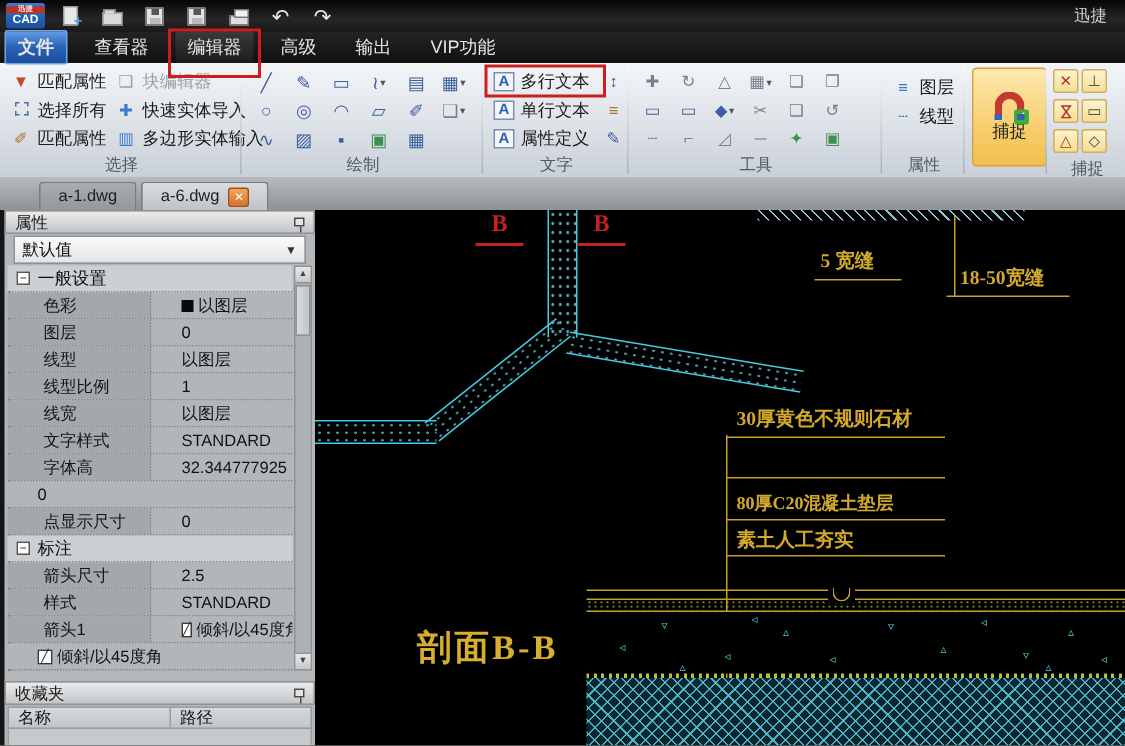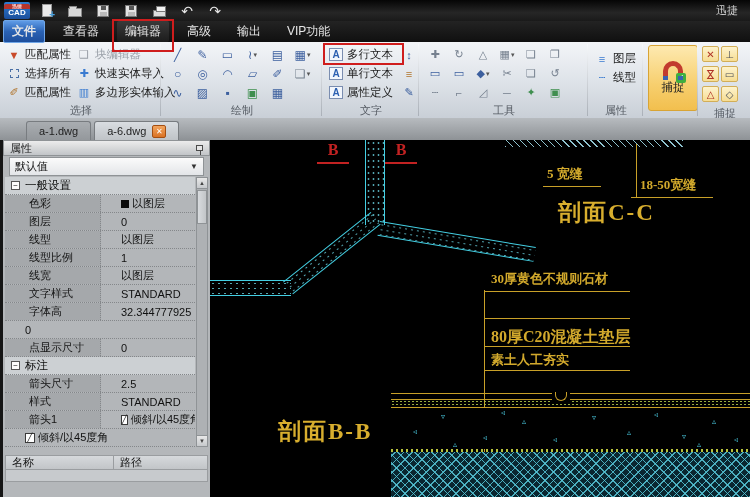--- a/index.html
+++ b/index.html
@@ -423,20 +423,24 @@
           </div>
 
         <div class="pscroll">
           <div class="sbtn">▲</div>
           <div class="sthumb"></div>
           <div class="sbtn bottom">▼</div>
         </div>
       </div>
 
       <div style="height:7px;"></div>
+      <div class="phead">
+        <span>收藏夹</span>
+        <span class="pin"></span>
+      </div>
       <div class="favcols">
         <span class="fc1">名称</span>
         <span class="fc2">路径</span>
       </div>
       <div class="favempty"></div>
     </div>
 
     <div class="canvas">
 
       <div class="vband" style="left:155px; top:0; width:20px; height:85px;"></div>
@@ -447,27 +451,26 @@
       <div class="blabel" style="left:107px; top:1px;">B</div>
       <div class="blabel" style="left:175px; top:1px;">B</div>
 
       <div class="hatchstrip" style="left:295px; top:0; width:178px; height:7px;"></div>
       <div class="yline" style="left:426px; top:4px; width:1px; height:54px;"></div>
 
       <div class="ytext" style="left:337px; top:25px; font-size:13px;">5 宽缝</div>
       <div class="yline" style="left:333px; top:46px; width:58px; height:1px;"></div>
       <div class="ytext" style="left:430px; top:36px; font-size:13px;">18-50宽缝</div>
       <div class="yline" style="left:421px; top:57px; width:82px; height:1px;"></div>
-      <div class="ytext bigy" style="left:348px; top:57px;">剖面C-C</div>
 
       <div class="yline" style="left:274px; top:150px; width:1px; height:188px;"></div>
       <div class="ytext" style="left:281px; top:130px; font-size:13px;">30厚黄色不规则石材</div>
       <div class="yline" style="left:274px; top:151px; width:146px; height:1px;"></div>
       <div class="yline" style="left:274px; top:178px; width:146px; height:1px;"></div>
-      <div class="ytext" style="left:281px; top:187px; font-size:16px;">80厚C20混凝土垫层</div>
+      <div class="ytext" style="left:281px; top:187px; font-size:12px;">80厚C20混凝土垫层</div>
       <div class="yline" style="left:274px; top:206px; width:146px; height:1px;"></div>
       <div class="ytext" style="left:281px; top:211px; font-size:13px;">素土人工夯实</div>
       <div class="yline" style="left:274px; top:230px; width:146px; height:1px;"></div>
 
       <div class="ytext bigy" style="left:68px; top:276px;">剖面B-B</div>
 
       <div class="yline" style="left:181px; top:253px; width:359px; height:1px;"></div>
       <div class="mortar" style="left:181px; top:259px; width:359px; height:9px;"></div>
       <div class="notchmask" style="left:342px; top:251px; width:18px; height:11px;"></div>
       <div class="notchu" style="left:345px; top:252px; width:12px; height:9px;"></div>

